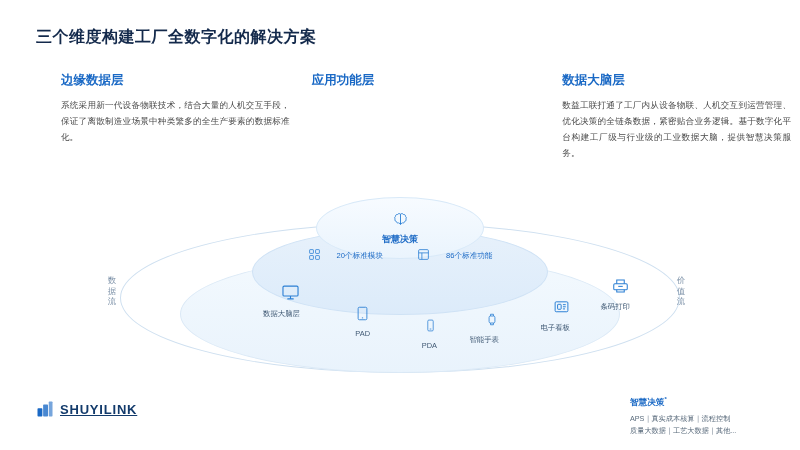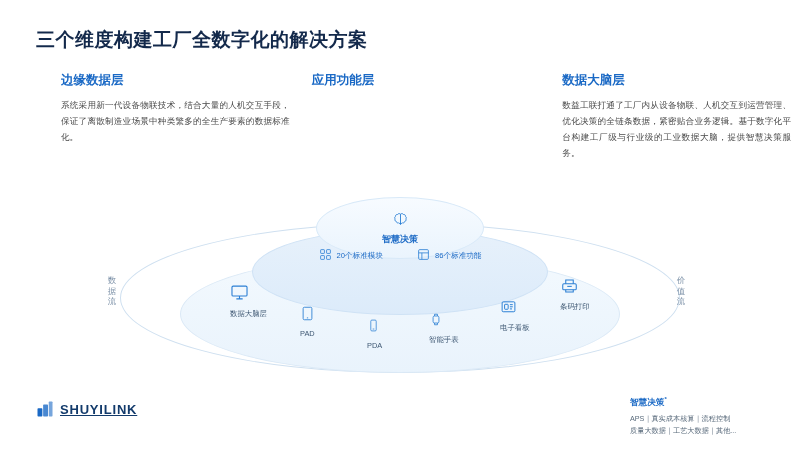--- a/index.html
+++ b/index.html
@@ -18,21 +18,21 @@
     position: absolute;
     inset: 0;
     background: #ffffff;
   }
 
   
   .title {
     position: absolute;
     left: 36px;
     top: 27px;
-    font-size: 19px;
+    font-size: 16px;
     font-weight: bold;
     color: #13294b;
     letter-spacing: 0.5px;
   }
 
   
   .columns {
     position: absolute;
     left: 36px;
     top: 72px;
@@ -135,40 +135,40 @@
     left: 132px;
     top: 62px;
     width: 296px;
     display: flex;
     justify-content: center;
     gap: 34px;
   }
   .chip {
     display: flex;
     align-items: center;
-    gap: 5px;
+    gap: 16px;
   }
   .chip-label {
     font-size: 7.6px;
     color: #1a69c5;
   }
 
   
   .devices {
     position: absolute;
     left: 60px;
     top: 70px;
     width: 440px;
     height: 118px;
   }
   .device {
     position: absolute;
     display: flex;
     flex-direction: column;
-    align-items: flex-start;
+    align-items: flex-end;
     gap: 3px;
     width: 70px;
     margin-left: -35px;
   }
   .device-label {
     font-size: 7.4px;
     color: #3f5873;
     white-space: nowrap;
   }
 

